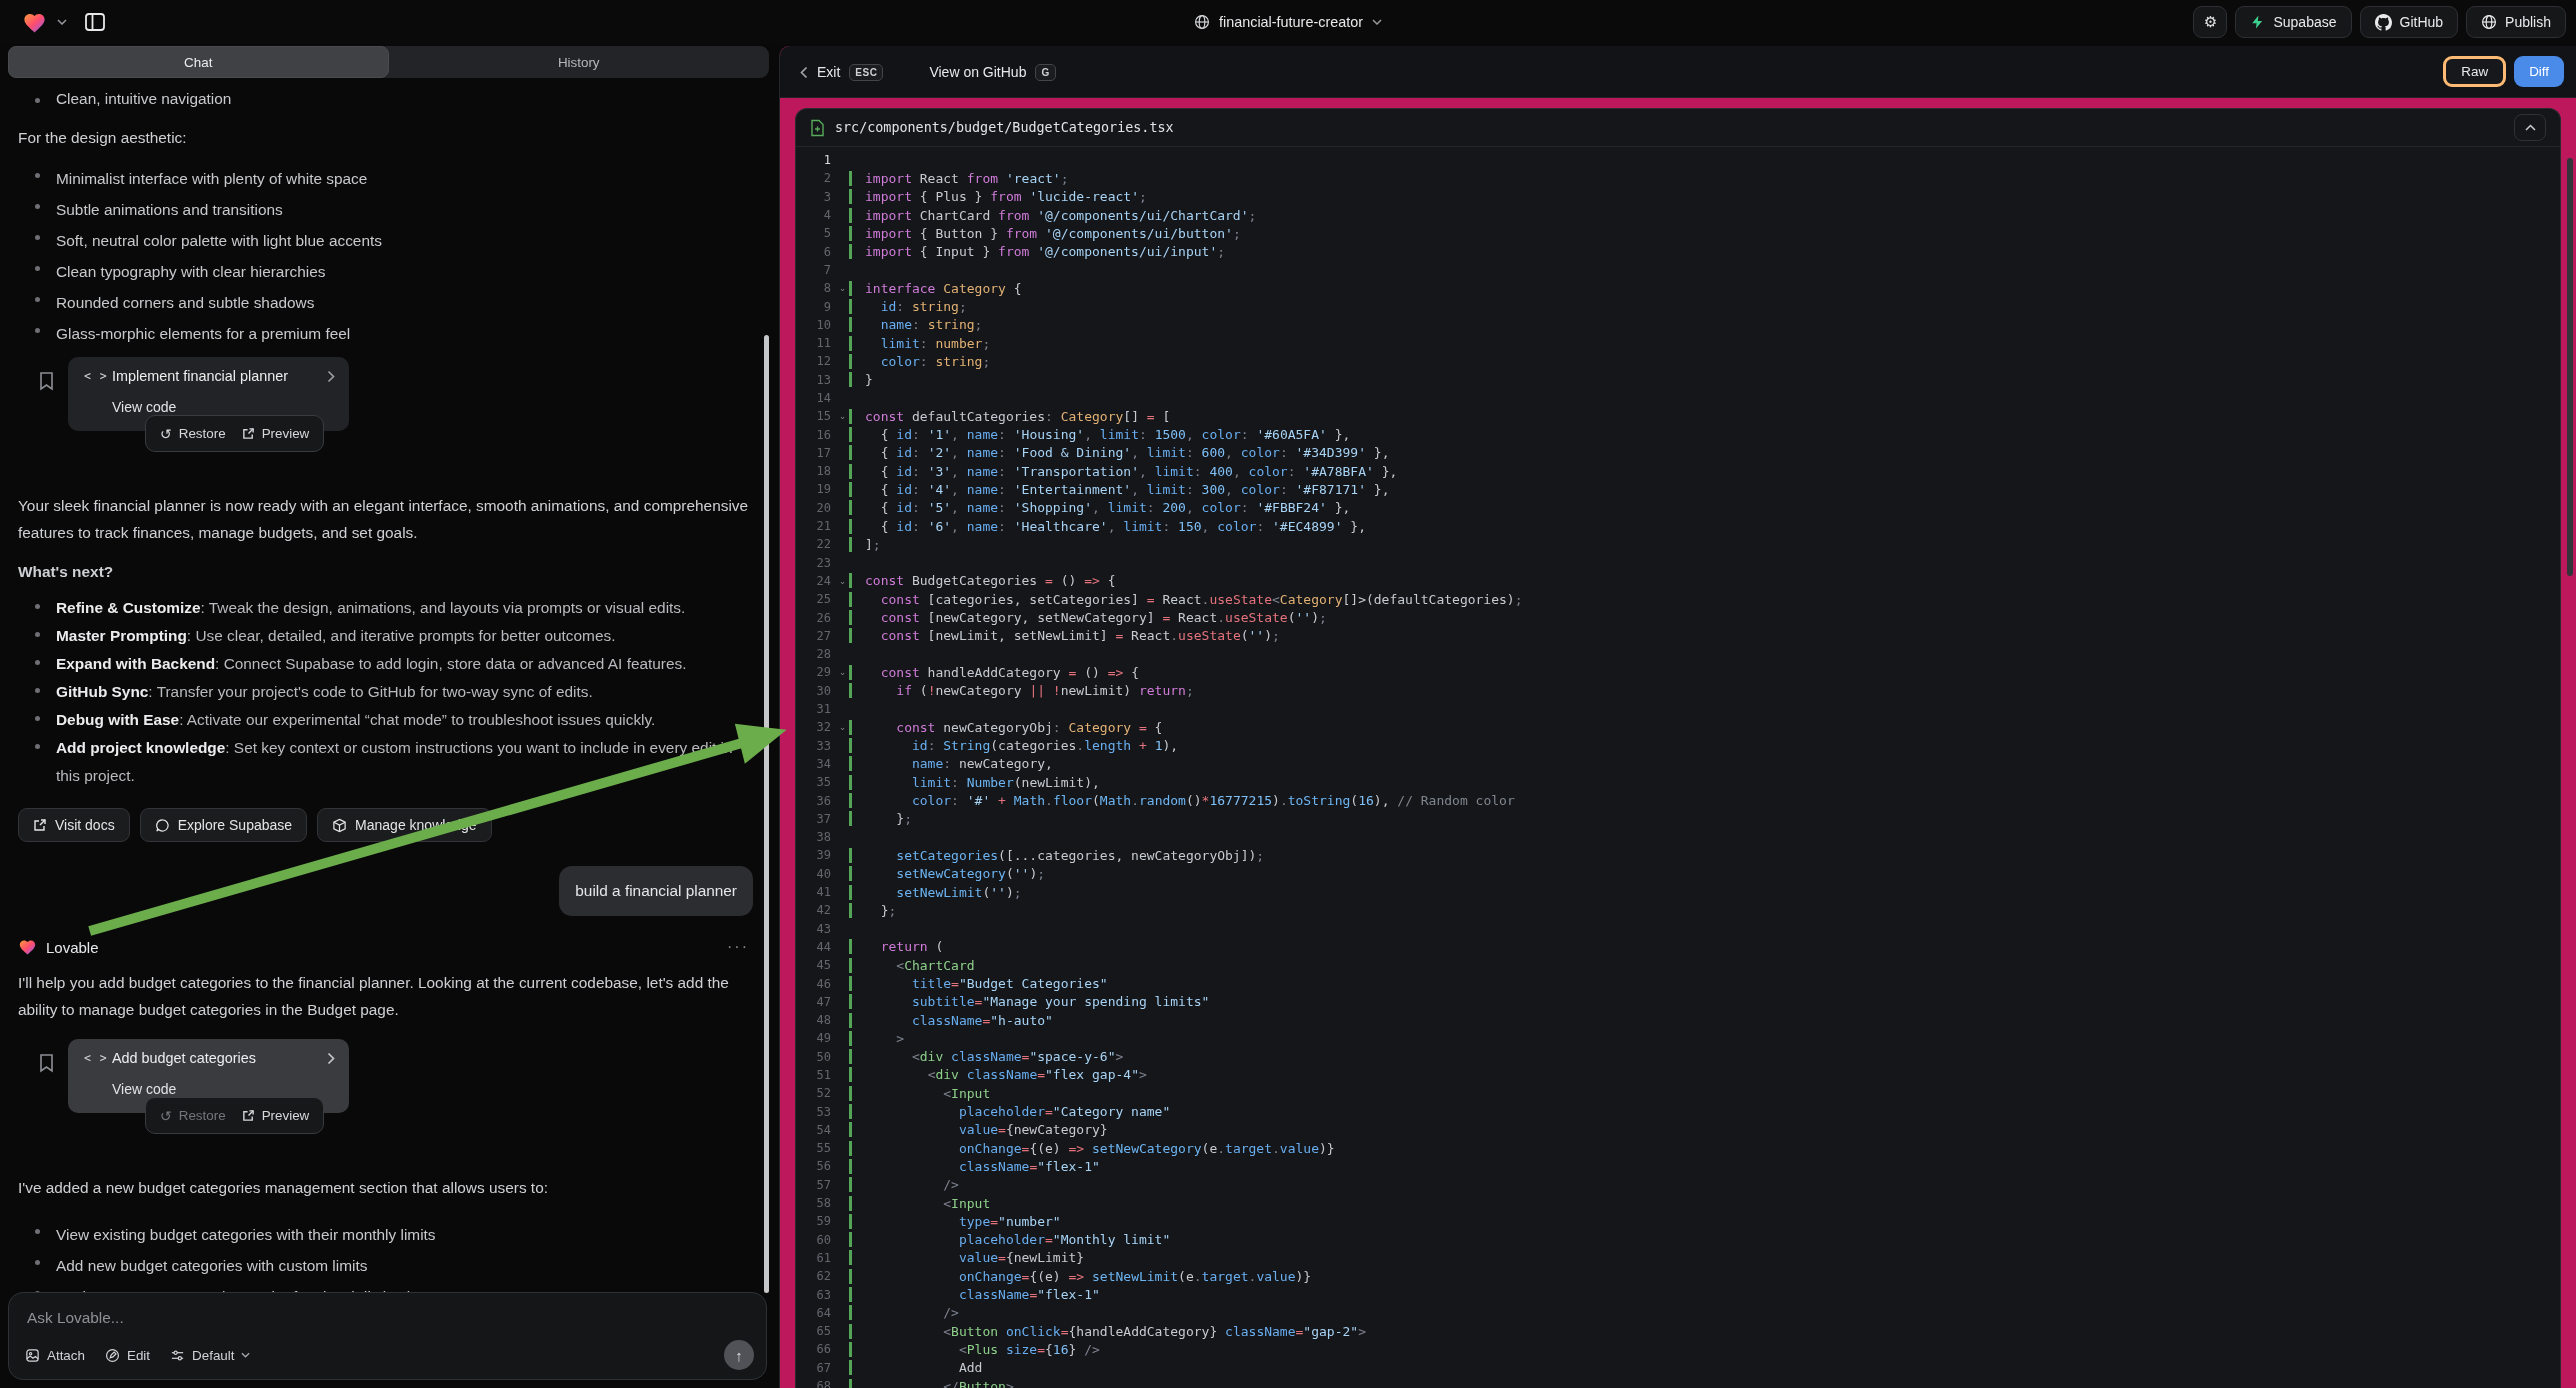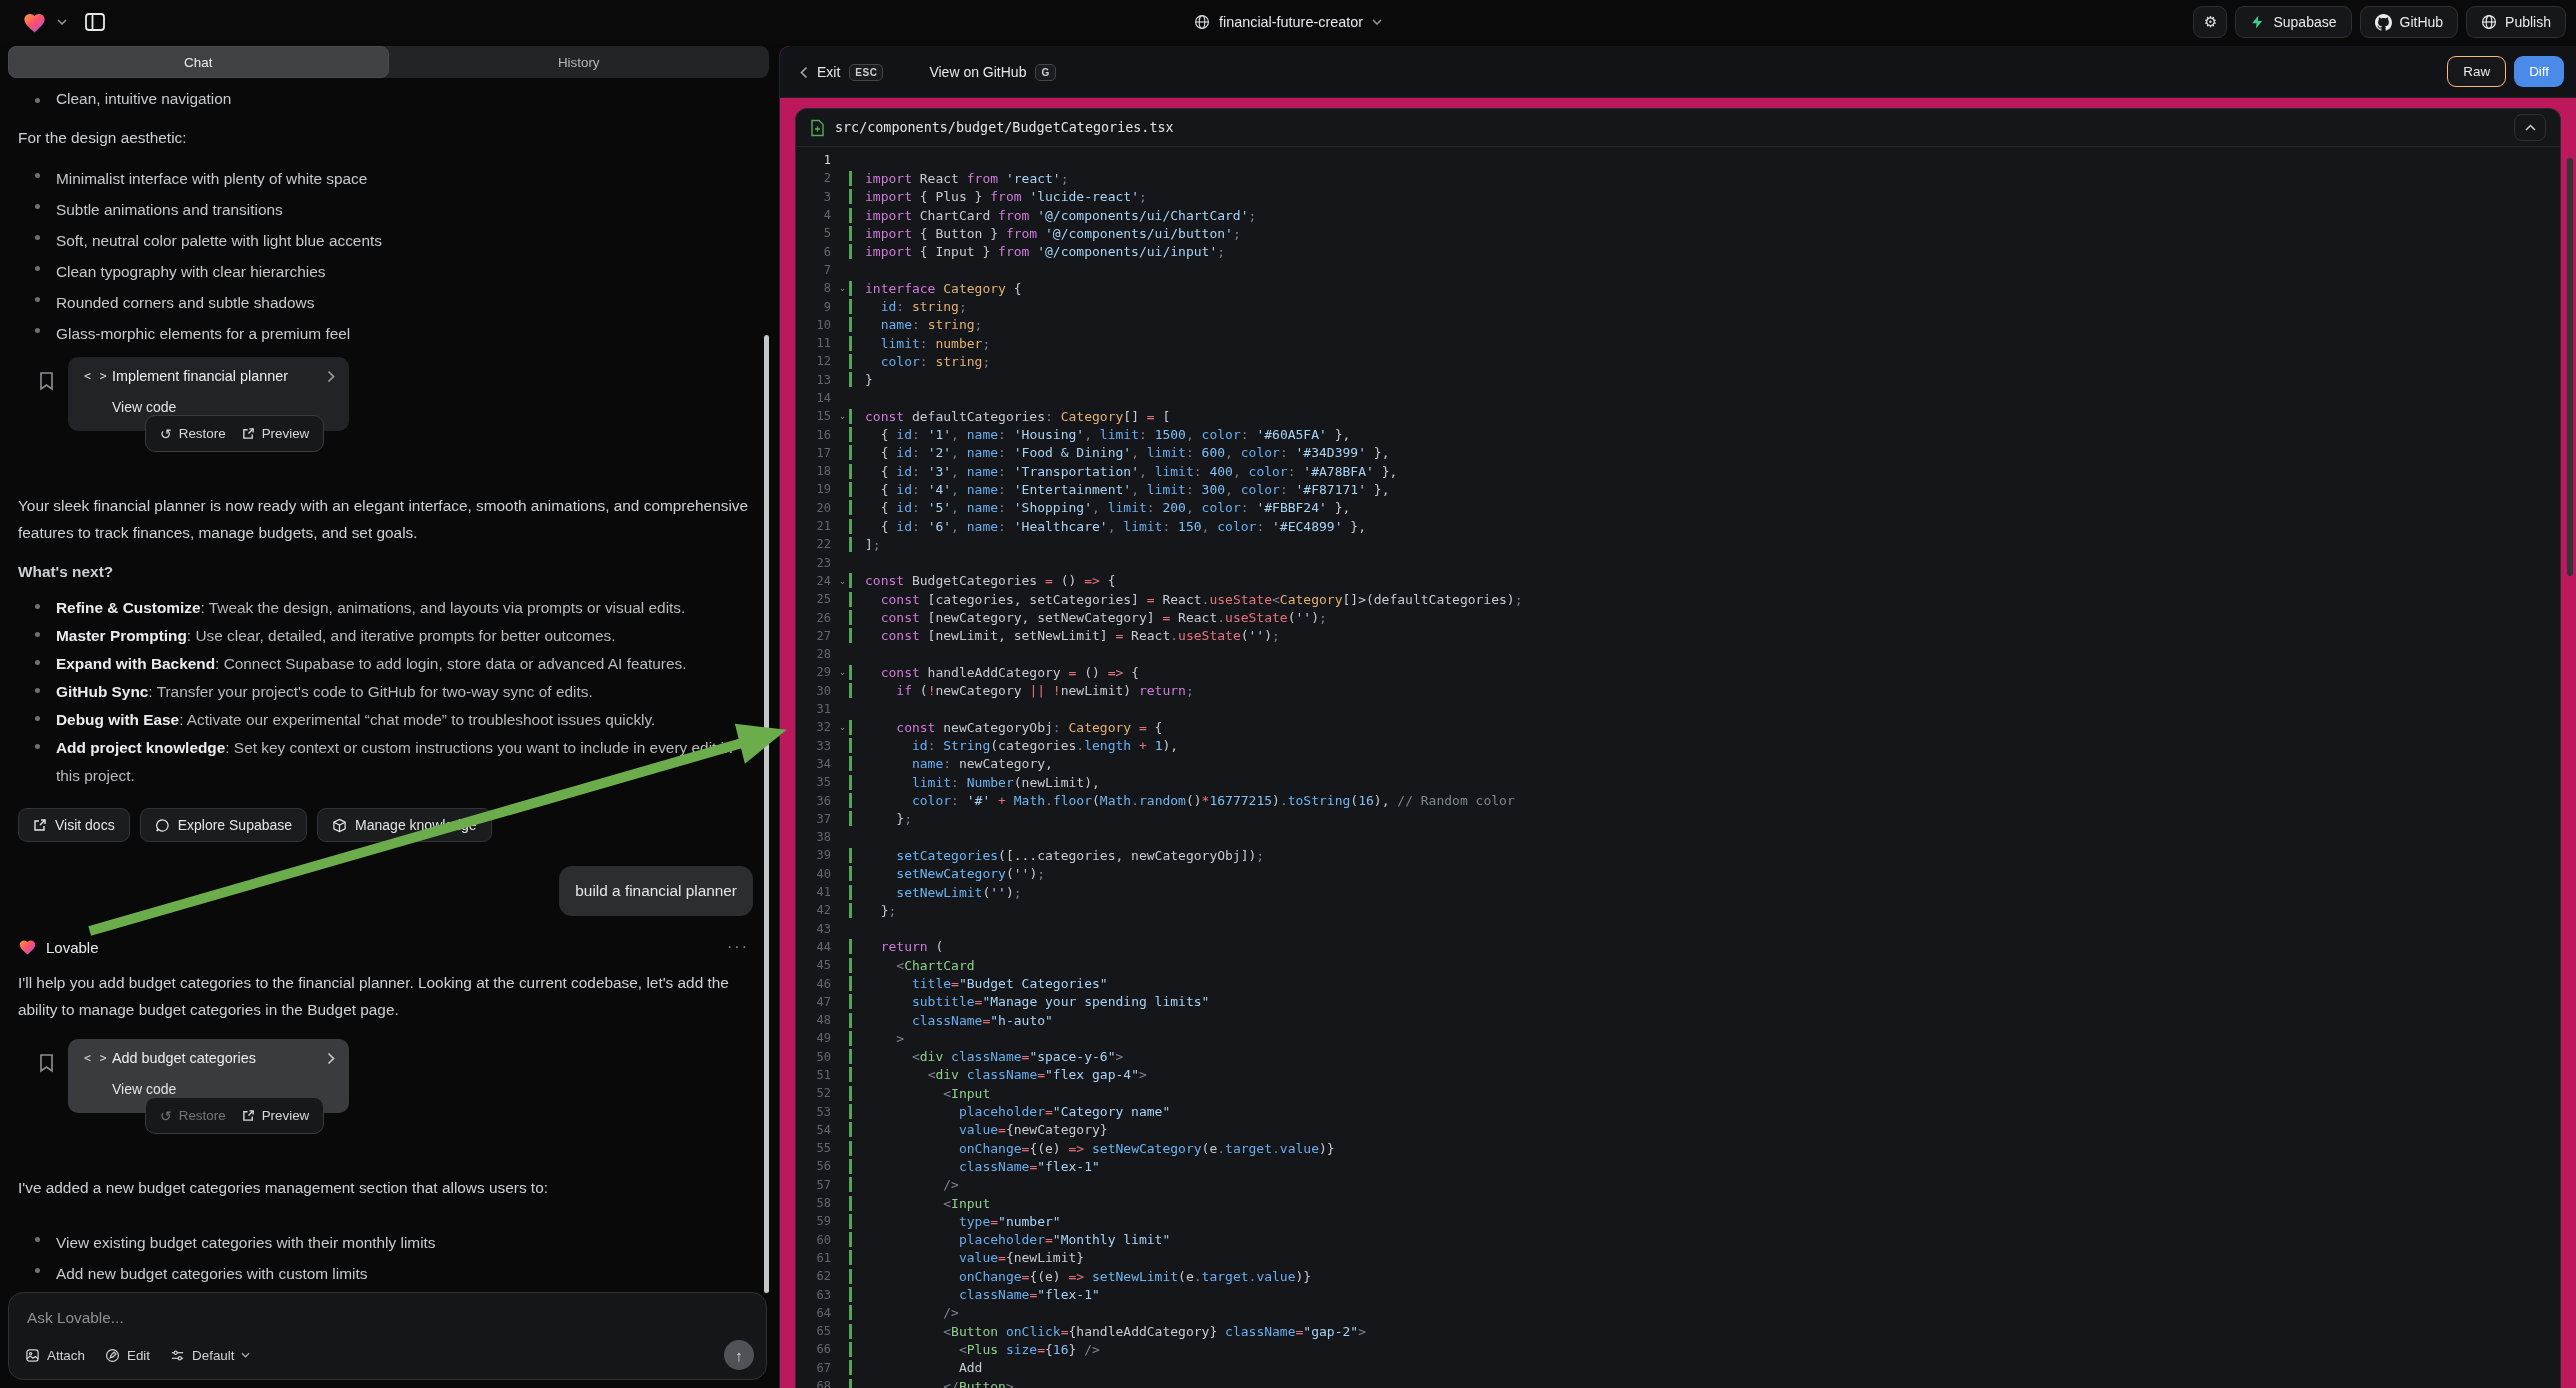--- a/index.html
+++ b/index.html
@@ -75,21 +75,21 @@
   
   .code-region { position:absolute; left:779px; top:46px; right:0; bottom:0; background:#be185d;
     border-left:1px solid #242529; border-radius:10px 0 0 0;padding-left:20px; }
   .code-toolbar { position:absolute; left:0; right:0; top:0; height:52px; background:#121316; border-bottom:1px solid #232428; border-radius:10px 0 0 0; }
   .ct-left { position:absolute; left:20px; top:0; height:52px; display:flex; align-items:center; gap:10px; }
   .ct-group { display:flex; align-items:center; gap:9px; cursor:pointer; }
   .ct-label { font-size:14px; color:#e7e8ea; }
   .kbd { font-size:10px; font-weight:700; color:#cfd0d4; background:#1b1c1f; border:1px solid #44454b; border-radius:5px; padding:2px 5px; letter-spacing:0.5px; }
   .ct-right { position:absolute; right:12px; top:10px; display:flex; gap:8px; }
   .ct-btn { height:31px; padding:0 15px; display:flex; align-items:center; border-radius:9px; font-size:13.4px; cursor:pointer; }
-  .ct-btn.raw { background:#17181b; border:1px solid #fdba74; color:#e8e9eb; }
+  .ct-btn.raw { background:#17181b; border:3px solid #fdba74; color:#e8e9eb; }
   .ct-btn.diff { background:#4a8bea; color:#ffffff; font-weight:500; }
 
   .file-card { position:absolute; left:15px; right:15px; top:62px; bottom:0; background:#15161a;
     border:1px solid #2b2c30; border-bottom:none; border-radius:12px 12px 0 0; overflow:hidden; }
   .file-header { position:absolute; left:0; right:0; top:0; height:38px; border-bottom:1px solid #25262a; display:flex; align-items:center; padding:0 14px; gap:10px; cursor:pointer; }
   .file-path { font-family:"DejaVu Sans Mono", monospace; font-size:13.4px; color:#e3e4e6; }
   .collapse-btn { margin-left:auto; width:32px; height:27px; border:1px solid #303136; border-radius:8px; display:flex; align-items:center; justify-content:center; cursor:pointer; }
 
   .code-area { position:absolute; left:0; right:0; top:38px; bottom:0; overflow:hidden; padding-top:4px; background:#15161a; }
   .cl { display:flex; height:18.3px; align-items:center; }
@@ -321,21 +321,21 @@
                 <path d="M11 8v4H2V3h4"></path>
                 <path d="M8 2h4v4"></path>
                 <path d="M12 2L7 7"></path>
               </svg>
           </span>
           <span>Preview</span>
         </span>
       </div>
     </div>
 
-    <p style="margin-bottom:26px;">I've added a new budget categories management section that allows users to:</p>
+    <p style="margin-bottom:18px;">I've added a new budget categories management section that allows users to:</p>
     <ul class="dots added" style="margin-bottom:12px;">
       <li>View existing budget categories with their monthly limits</li>
       <li>Add new budget categories with custom limits</li>
       <li>Each category gets a unique color for visual distinction</li>
     </ul>
 
   </div>
 
   <div class="chat-sb"></div>
 

